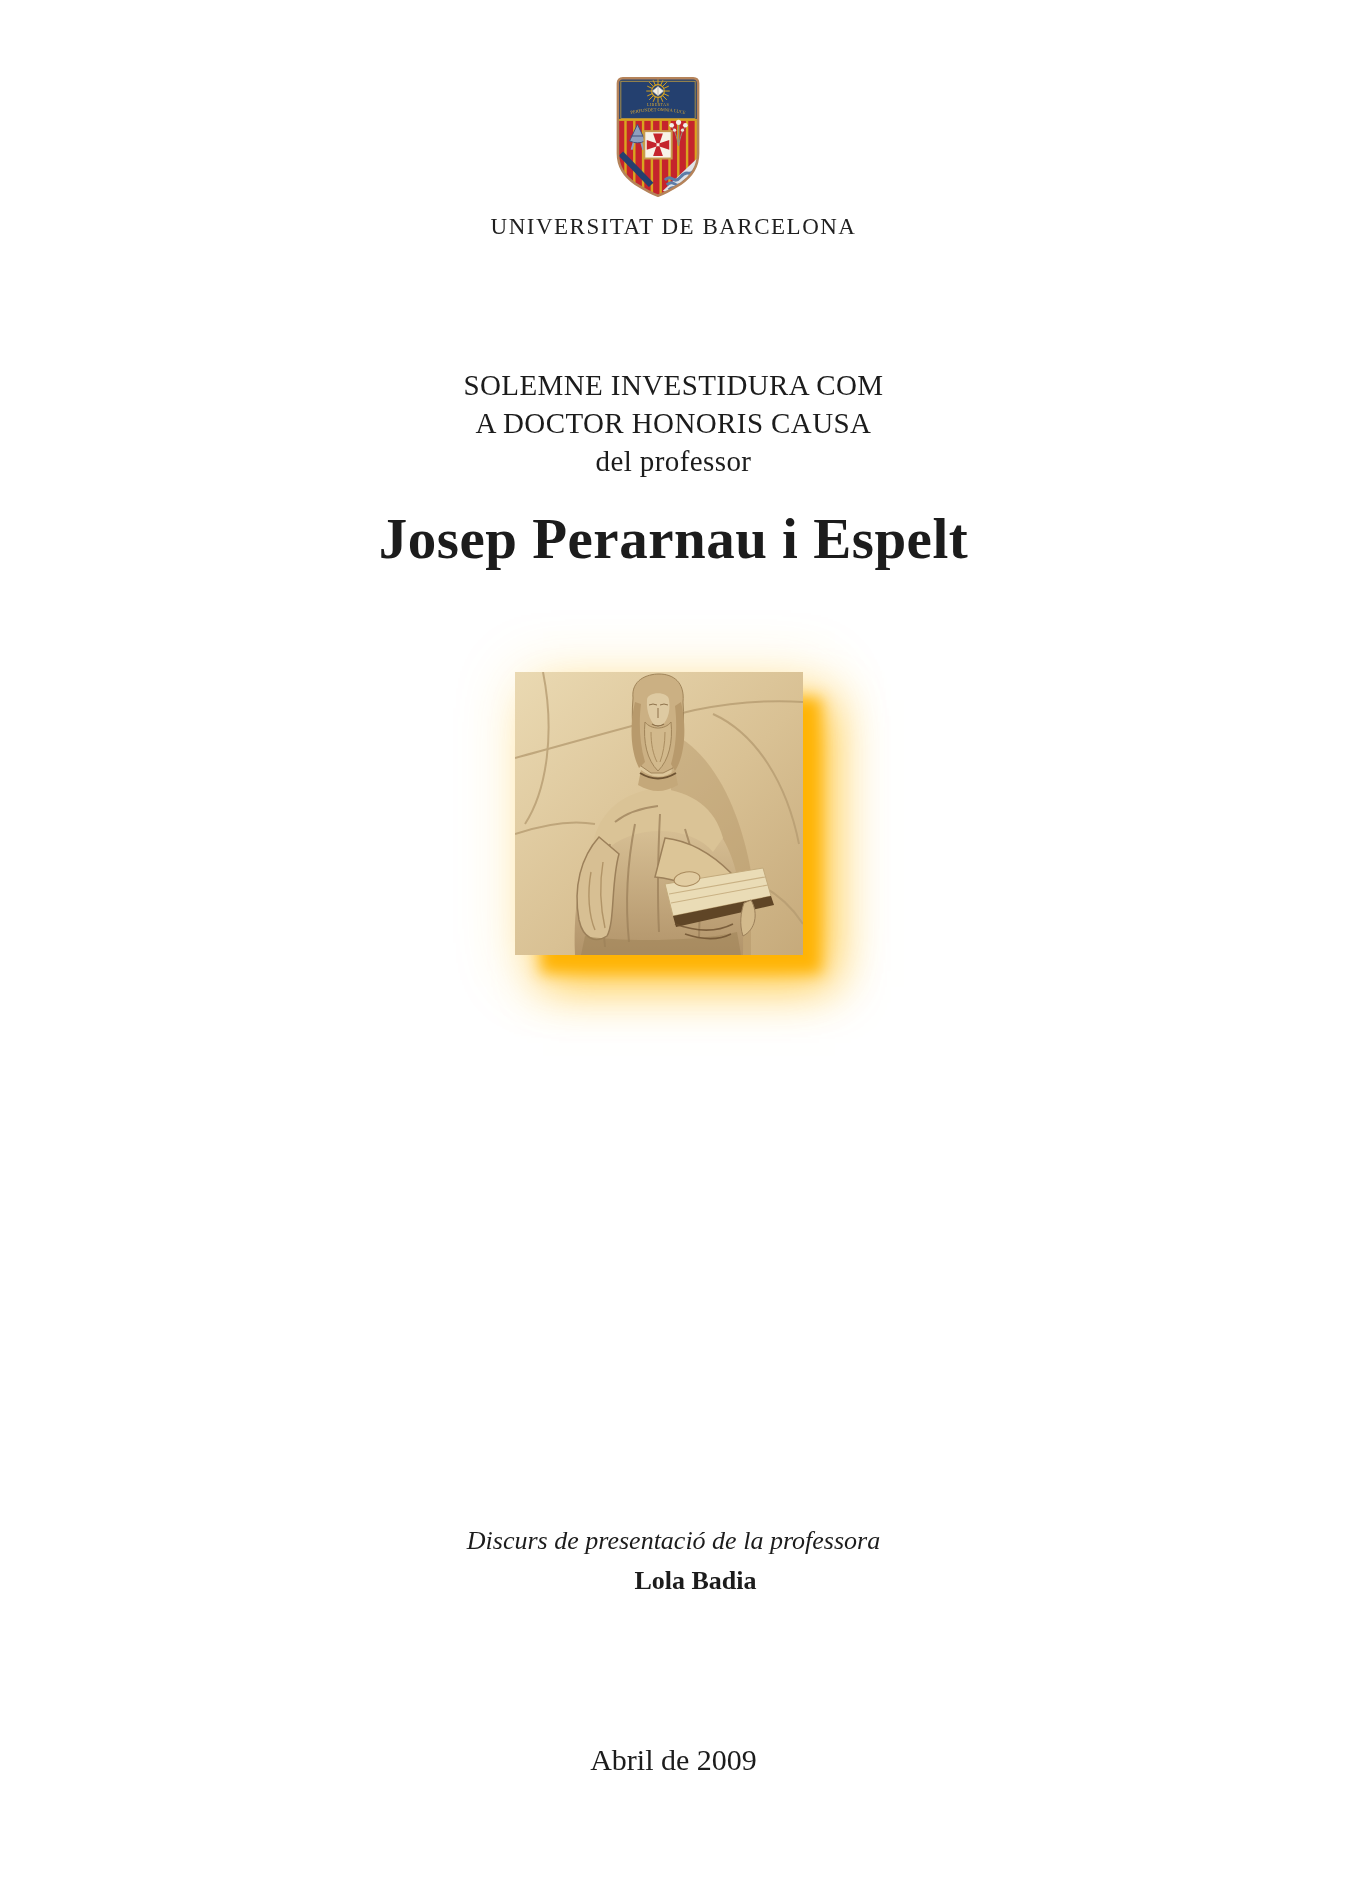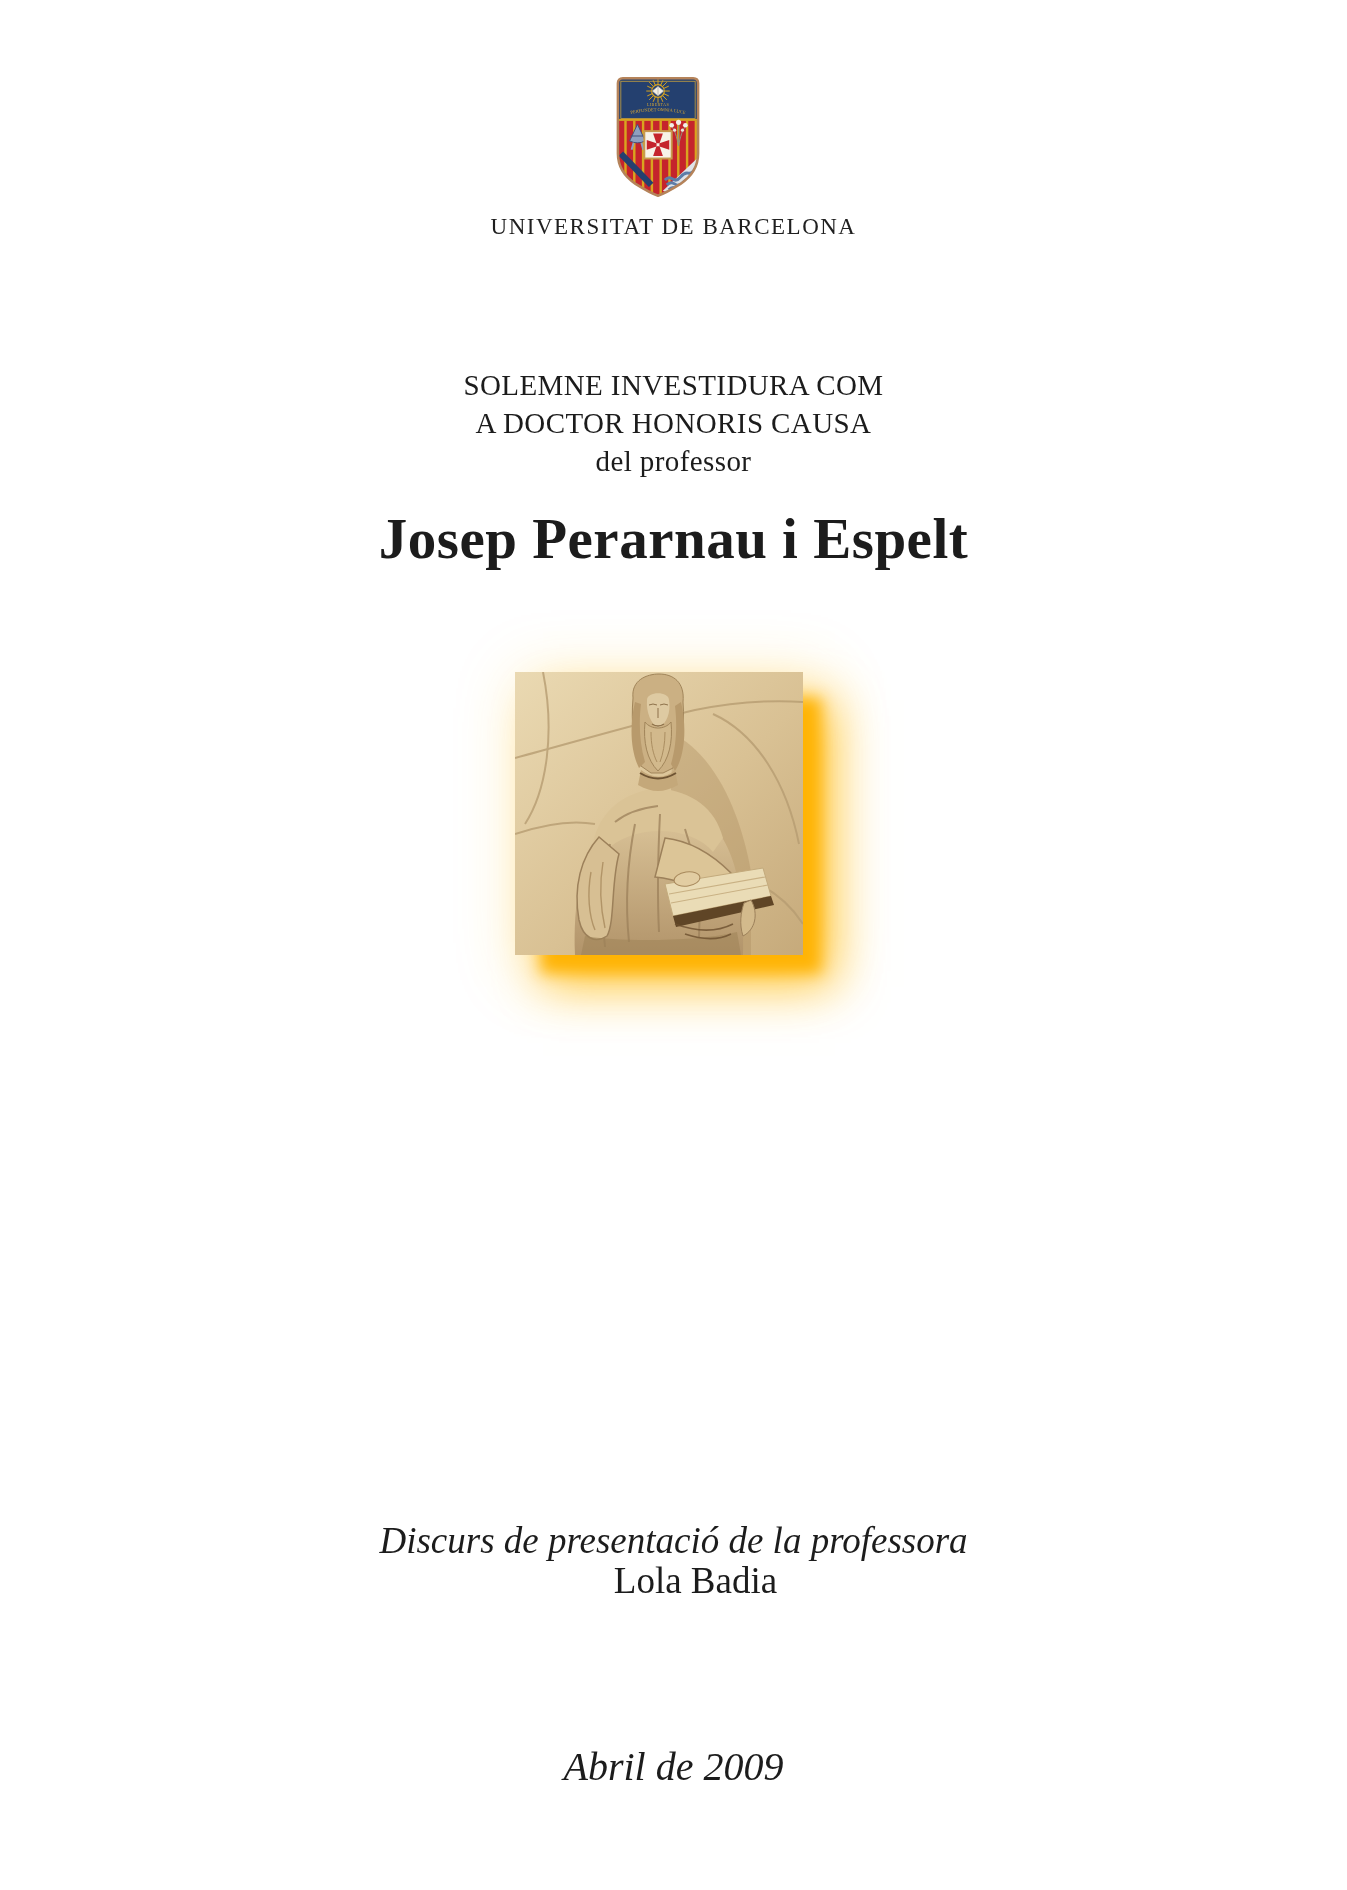--- a/index.html
+++ b/index.html
@@ -48,29 +48,28 @@
     top: 672px;
     width: 288px;
     height: 283px;
     box-shadow: 22px 22px 14px -4px rgba(255, 178, 0, 0.95),
                 30px 30px 46px 2px rgba(255, 182, 0, 0.70),
                 12px 12px 60px 6px rgba(255, 196, 40, 0.25);
   }
   .photo-frame svg { display: block; }
   .presenter-block {
     top: 1521px;
-    font-size: 37px;
+    font-size: 26px;
     line-height: 40px;
   }
   .presenter-intro { font-style: italic; }
-  .presenter-name { font-weight: normal; padding-left: 44px; }
+  .presenter-name { font-weight: bold; padding-left: 44px; }
   .date-line {
     top: 1743px;
-    font-size: 40px;
-    font-style: italic;
+    font-size: 30px;
     text-align: center;
   }
 </style>
 </head>
 <body>
 
 <div class="page">
 
   <div class="crest-wrap">
     <svg width="88" height="126" viewBox="0 0 90 126">

